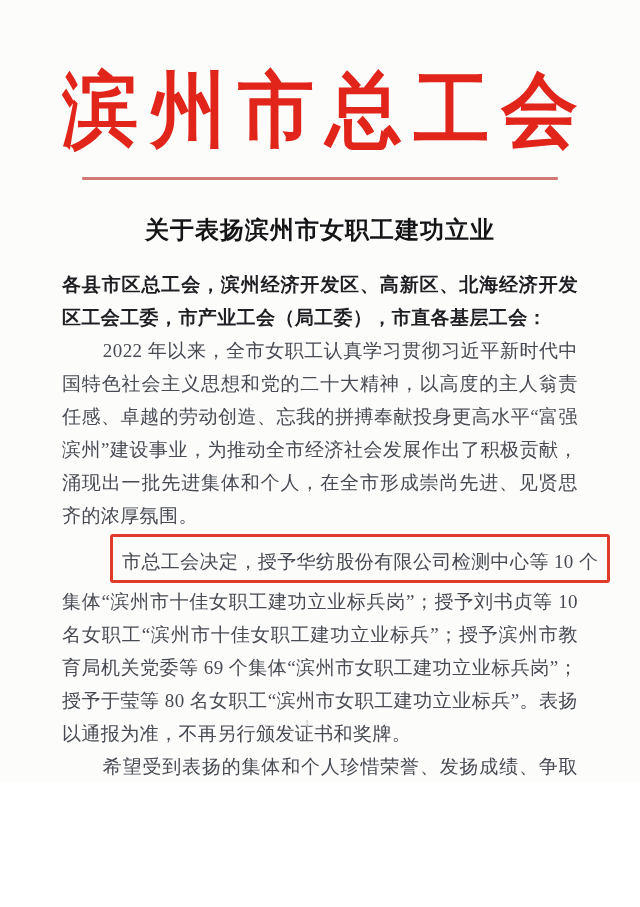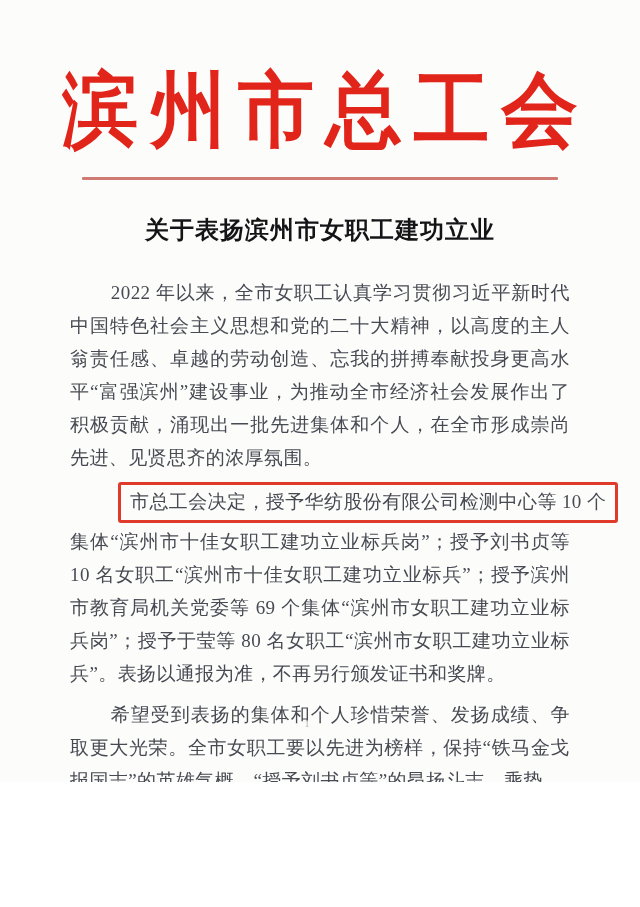--- a/index.html
+++ b/index.html
@@ -65,29 +65,29 @@
     line-height:33px;
     letter-spacing:0.4px;
     text-align:justify;
     color:var(--ink-body);
   }
   .salutation{
     margin:0 0 0 0;
     font-weight:700;
     color:var(--ink-dark);
   }
-  .para{margin:8px;}
+  .para{margin:0;}
   .indent{text-indent:2.15em;}
   .red-box{
     box-sizing:border-box;
     display:block;
     width:fit-content;
     max-width:100%;
     margin:2px 0 2px 48px;
-    padding:0px 9px 2px 9px;
+    padding:8px 9px 2px 9px;
     border:3px solid var(--box-red);
     border-radius:3px;
     white-space:nowrap;
   }
   .cont{margin:0;}
   .page-number{
     position:absolute;
     left:0;right:26px;
     bottom:53px;
     text-align:center;
@@ -103,20 +103,21 @@
   <h1 class="org-title">滨州市总工会</h1>
 
   <div class="red-rule"></div>
 
   <h2 class="doc-title">
     <span>关于表扬滨州市女职工建功立业</span>
   </h2>
 
   <div class="body-text">
 
+    <p class="salutation">各县市区总工会，滨州经济开发区、高新区、北海经济开发区工会工委，市产业工会（局工委），市直各基层工会：</p>
 
     <p class="para indent">2022 年以来，全市女职工认真学习贯彻习近平新时代中国特色社会主义思想和党的二十大精神，以高度的主人翁责任感、卓越的劳动创造、忘我的拼搏奉献投身更高水平“富强滨州”建设事业，为推动全市经济社会发展作出了积极贡献，涌现出一批先进集体和个人，在全市形成崇尚先进、见贤思齐的浓厚氛围。</p>
 
     <div class="para">
       <span class="red-box">
         <span>市总工会决定，授予华纺股份有限公司检测中心等 10 个</span>
       </span>
       <p class="cont">集体“滨州市十佳女职工建功立业标兵岗”；授予刘书贞等 10 名女职工“滨州市十佳女职工建功立业标兵”；授予滨州市教育局机关党委等 69 个集体“滨州市女职工建功立业标兵岗”；授予于莹等 80 名女职工“滨州市女职工建功立业标兵”。表扬以通报为准，不再另行颁发证书和奖牌。</p>
     </div>
 

